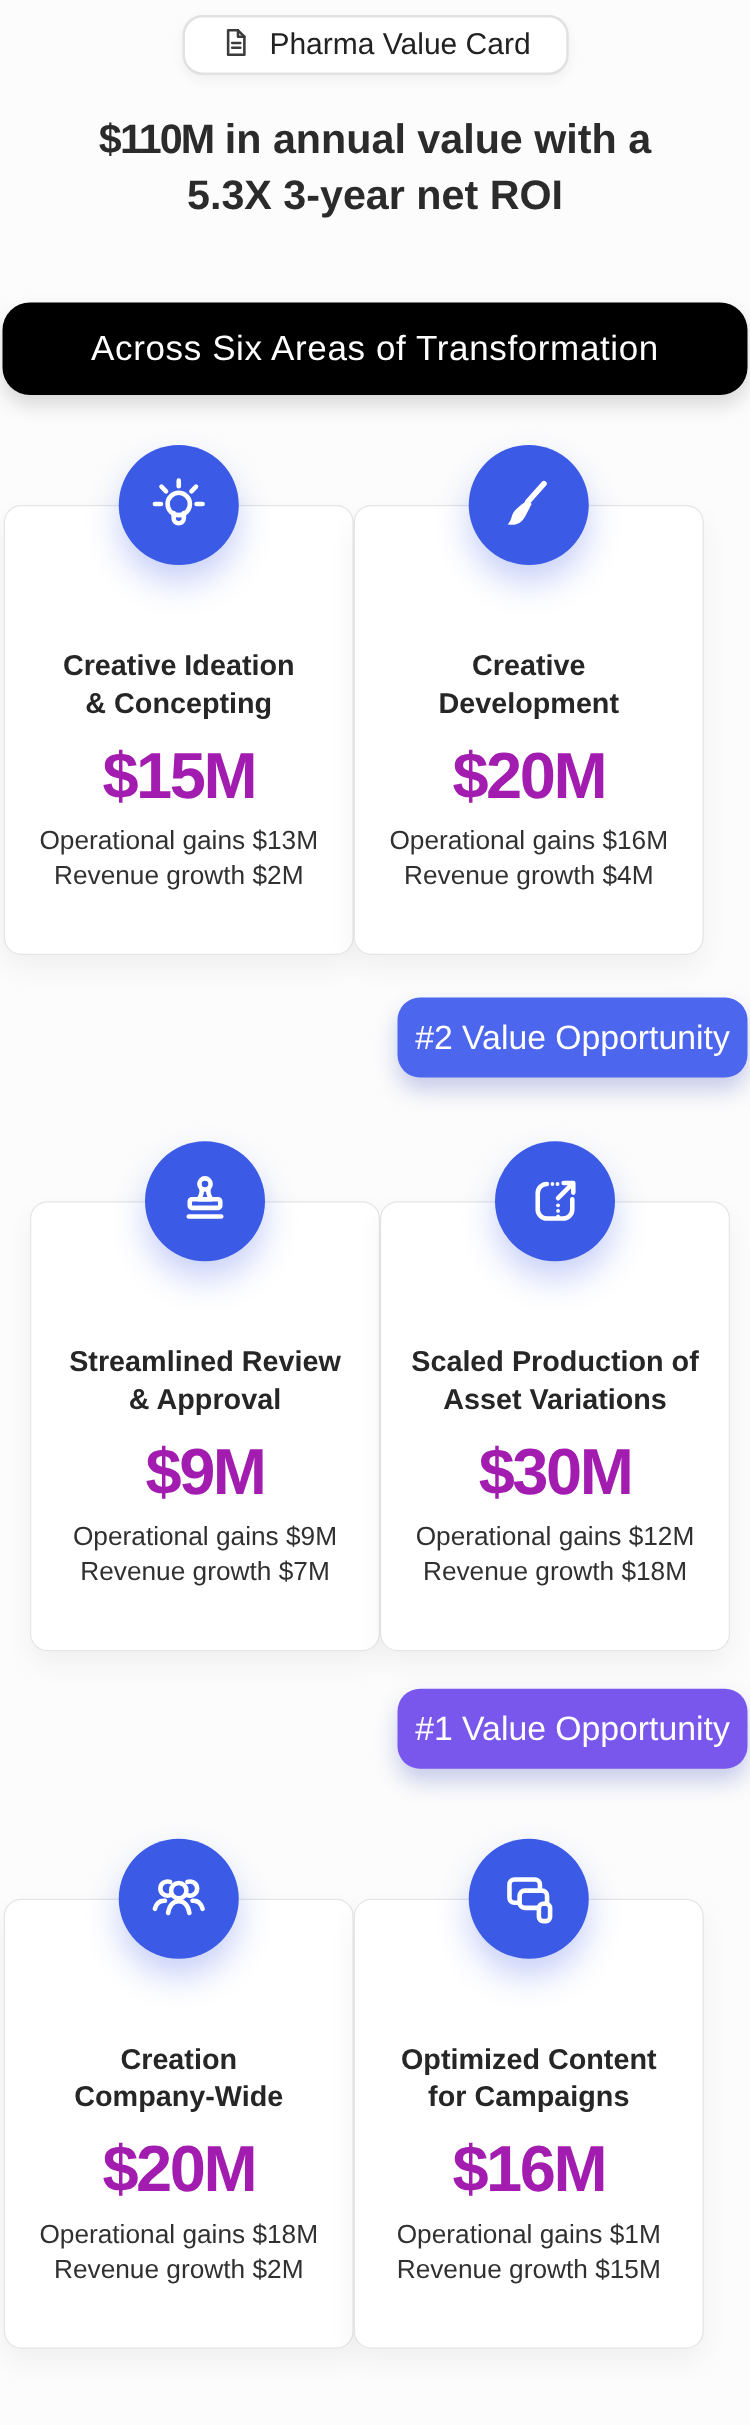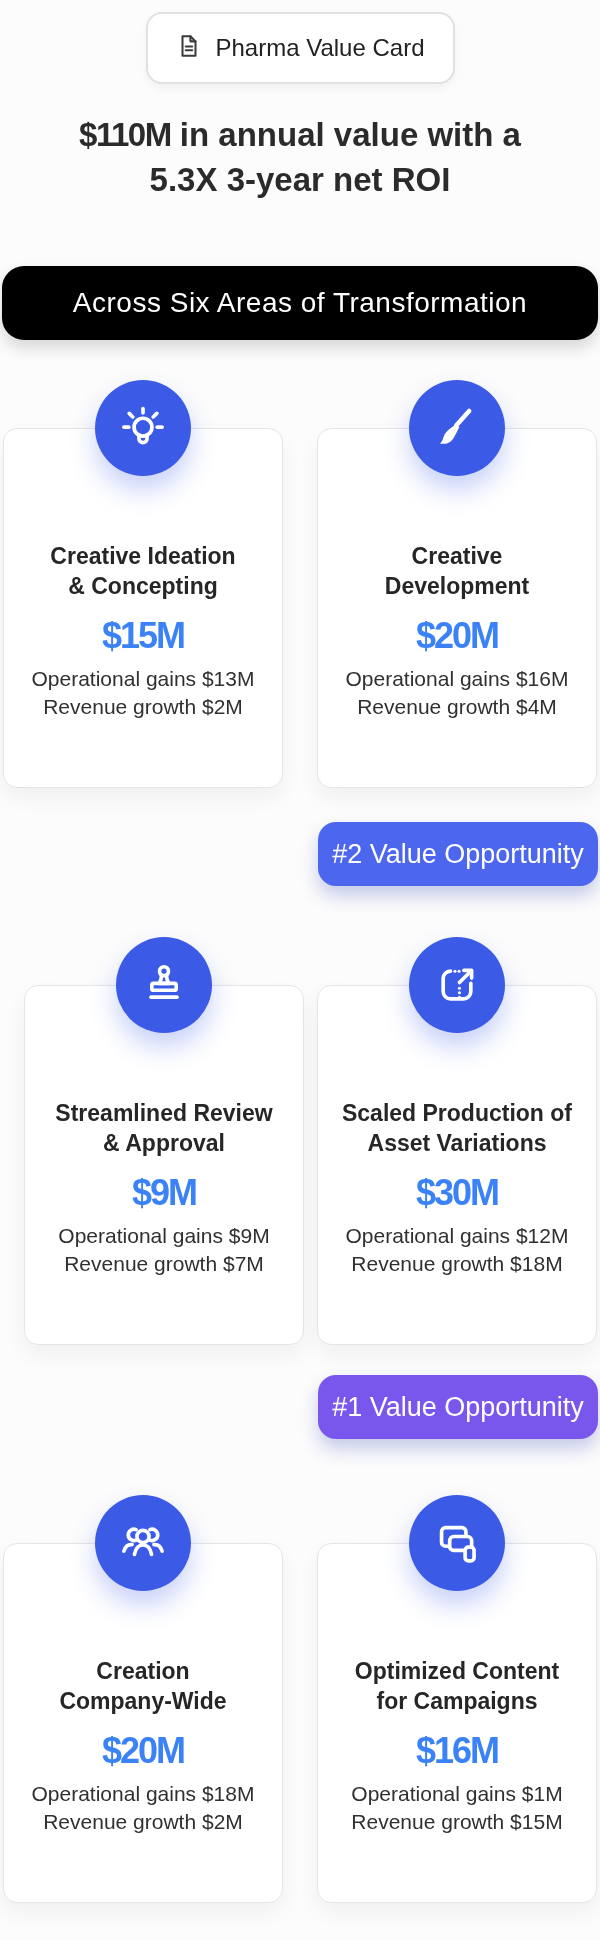--- a/index.html
+++ b/index.html
@@ -1,56 +1,56 @@
 <!DOCTYPE html>
 <html><head>
 <meta charset="utf-8">
 <style>
   * { margin:0; padding:0; box-sizing:border-box; }
   html,body { width:600px; background:#fcfcfc; }
   body { font-family:"Liberation Sans","DejaVu Sans",sans-serif; color:#2d2d2d; }
   .page { width:600px; height:1940px; overflow:hidden; background:#fcfcfc; }
 
   
-  .top-pill { width:fit-content; margin:12px auto 0; height:72px;
+  .top-pill { width:fit-content; margin:12px auto 0; height:48px;
     display:flex; align-items:center; gap:14px; padding:0 28px;
     background:#fff; border:2px solid #e1e1e1; border-radius:16px;
     box-shadow:0 4px 10px rgba(0,0,0,.05); }
   .top-pill .label { font-size:24px; color:#222; }
 
   
   .headline { margin-top:28px; text-align:center; font-weight:700;
     font-size:33px; line-height:45px; color:#2b2b2b; }
   .headline .line { white-space:nowrap; }
   .headline .hl { font-weight:800; letter-spacing:-1.5px; }
 
   
   .banner { margin:64px 2px 0; height:74px; border-radius:22px;
     background:#000; color:#fff; display:flex; align-items:center;
     justify-content:center; font-size:28px; font-weight:400;
     letter-spacing:.5px; box-shadow:0 8px 16px rgba(0,0,0,.15); }
 
   
-  .cards-row { display:flex; justify-content:space-between; padding:0 3px; }
+  .cards-row { display:flex; padding:0 3px; }
   .row-1 { margin-top:88px; }
   .row-2 { margin-top:99px;padding-left:24px; }
   .row-3 { margin-top:104px; }
   .card { position:relative; width:280px; height:360px; background:#fff;
     border:1px solid #e5e5e5; border-radius:14px; text-align:center;
     box-shadow:0 10px 22px rgba(0,0,0,.05); }
   .icon-circle { position:absolute; top:-49px; left:50%;
     transform:translateX(-50%); width:96px; height:96px; border-radius:50%;
     background:#3b5ae6; display:flex; align-items:center; justify-content:center;
     box-shadow:0 14px 26px rgba(59,90,230,.28); }
   .icon-circle svg { display:block; }
   .card-title { padding-top:112px; font-size:23px; font-weight:700;
     color:#262626; line-height:30px; }
   .card-title .tline { white-space:nowrap; }
-  .card-value { margin-top:14px; font-size:36px; font-weight:800;
-    letter-spacing:-2px; color:#3b82f6; }
+  .card-value { margin-top:14px; font-size:52px; font-weight:800;
+    letter-spacing:-2px; color:#a21caf; }
   .card-details { margin-top:8px; font-size:21px; color:#303030;
     line-height:28px; }
   .card-details .dline { white-space:nowrap; }
 
   
   .badge-row { display:flex; justify-content:flex-end; padding:0 2px; }
   .badge-row-1 { margin-top:34px; }
   .badge-row-2 { margin-top:30px; }
   .value-badge { width:280px; height:64px; border-radius:18px;
     display:flex; align-items:center; justify-content:center;

